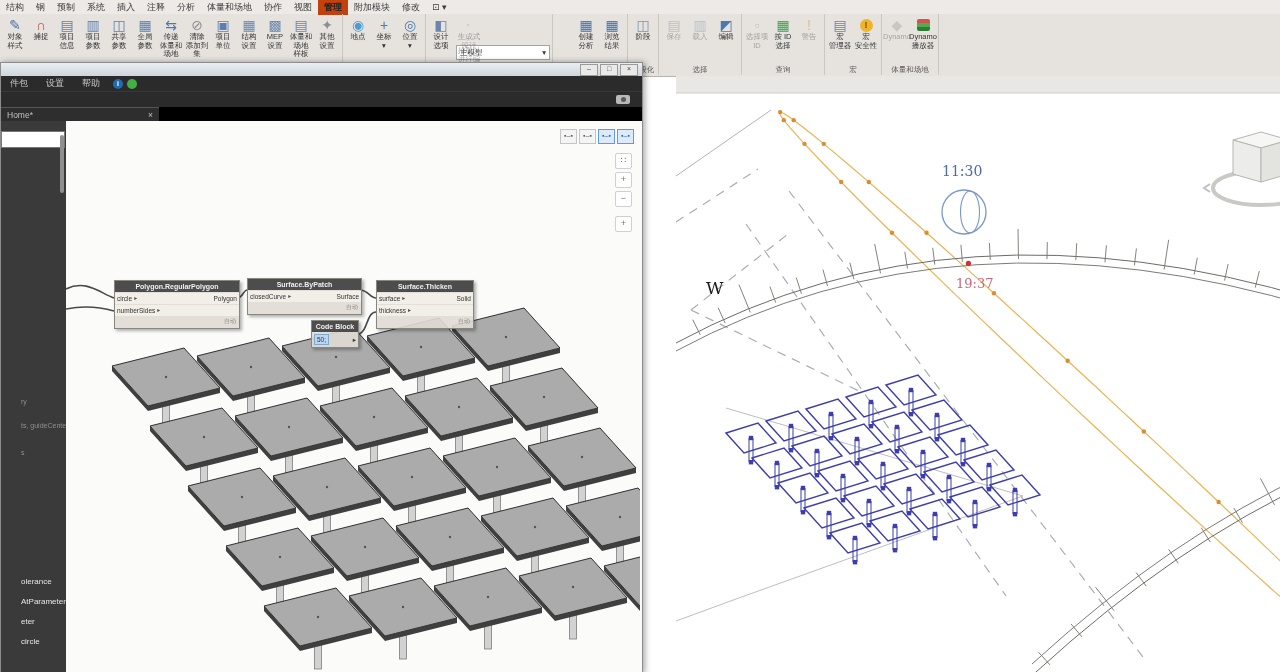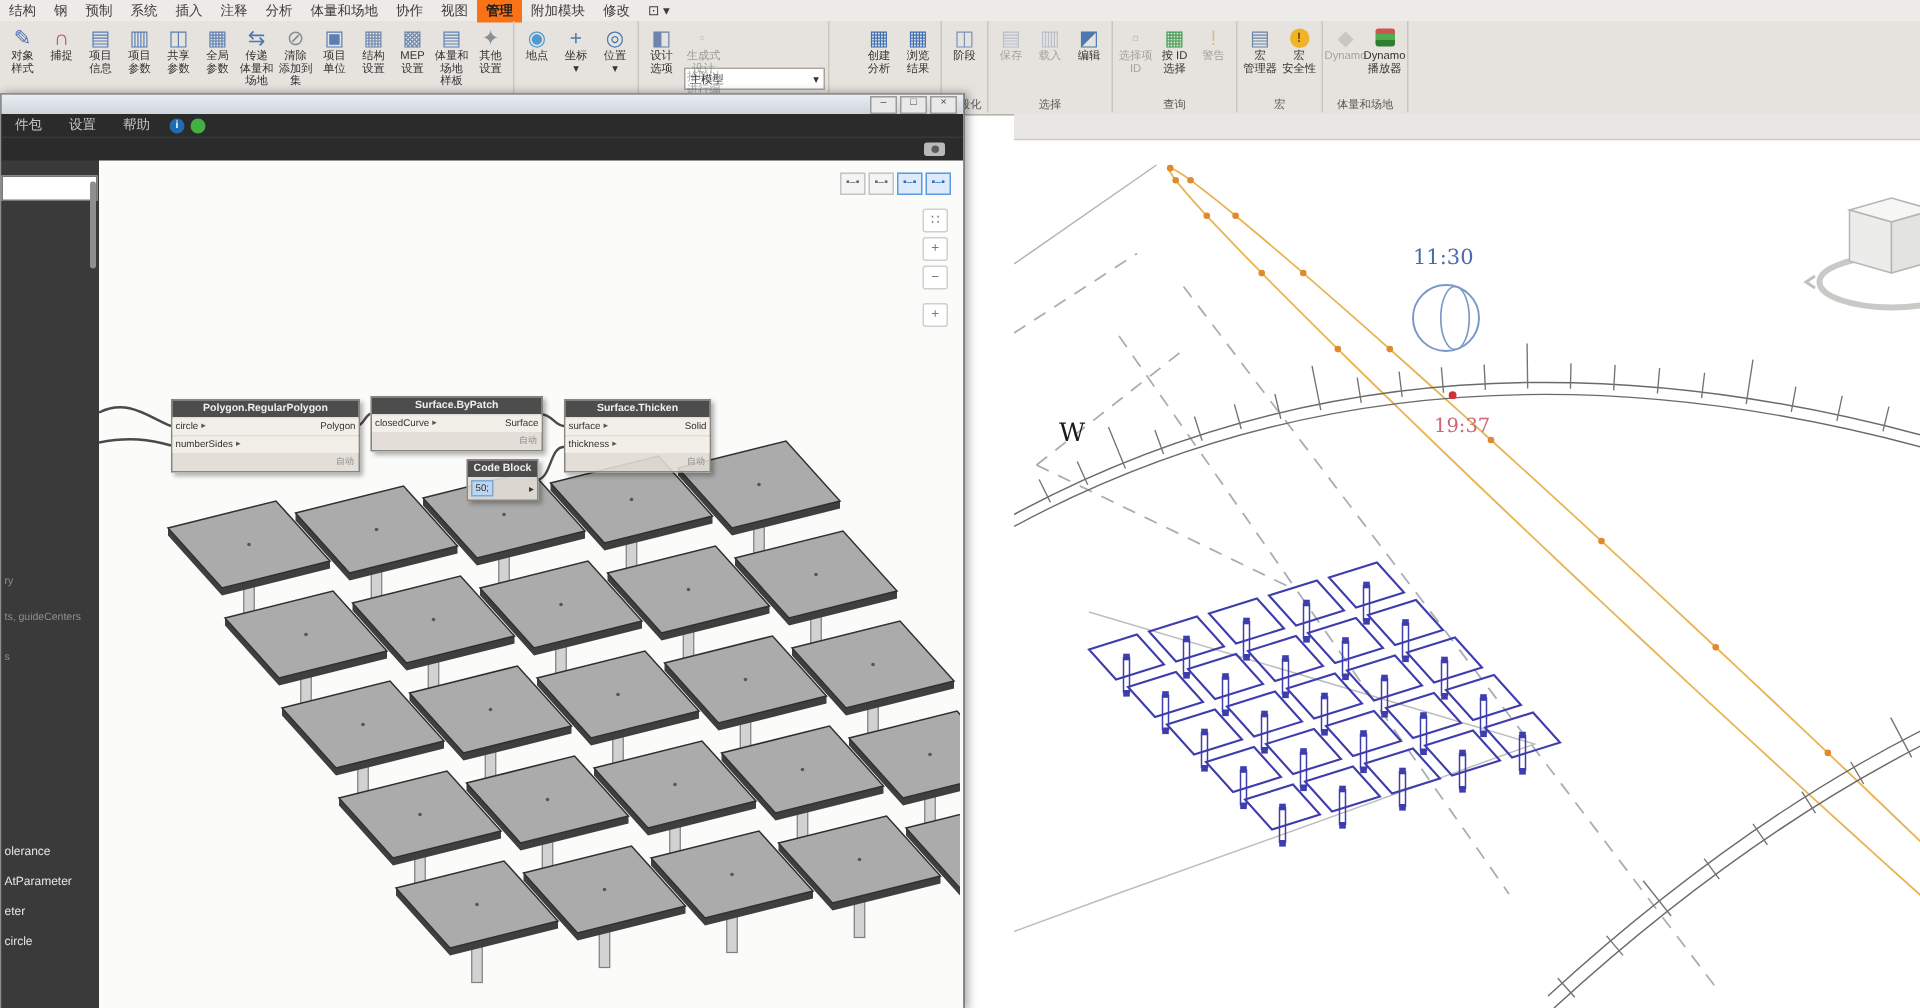--- a/index.html
+++ b/index.html
@@ -2,21 +2,21 @@
 <html><head>
 <meta charset="utf-8">
 <style>
   html,body{margin:0;padding:0}
   body{width:1280px;height:672px;overflow:hidden;position:relative;
        font-family:"Liberation Sans","DejaVu Sans",sans-serif;background:#fff}
   
   #ribbon{position:absolute;left:0;top:0;width:1280px;height:76px;background:#e6e3de;border-bottom:1px solid #b6b2ac}
   #tabs{height:14px;display:flex;align-items:center;background:#edebe7;font-size:9px;color:#3c3c3c;white-space:nowrap}
   .tab{padding:1px 6px;cursor:default}
-  .tab.active{background:#f97316;font-weight:bold;color:#222}
+  .tab.active{background:#c2410c;font-weight:bold;color:#222}
   #groups{display:flex;align-items:stretch;height:61px}
   .rgroup{position:relative;display:flex;align-items:flex-start;padding:1px 2px 11px 2px;border-right:1px solid #cac6c0}
   .rgroup-label{position:absolute;left:0;right:0;bottom:0;height:10px;text-align:center;font-size:7.5px;color:#5a5a5a}
   .rbtn{width:26px;display:flex;flex-direction:column;align-items:center;text-align:center;
         font-size:7.5px;line-height:8.5px;color:#333;padding-top:2px;cursor:default}
   .rbtn .ric{font-size:14px;height:16px;line-height:16px}
   .rbtn.disabled{opacity:.38}
   .ric-warn{width:13px;height:13px;border-radius:50%;background:#f0b429;color:#7a4d00;font-weight:bold;
             font-size:9px;line-height:13px;text-align:center;margin:2px 0 1px}
   .ric-player{width:13px;height:12px;border-radius:2px;margin:2px 0 2px;
@@ -38,21 +38,21 @@
   #dyn-toolbar{height:15px;background:#2b2b2b;border-top:1px solid #383838;display:flex;justify-content:flex-end;align-items:center;padding-right:12px}
   .camicon{width:14px;height:9px;background:#b9b9b9;border-radius:2px;position:relative}
   .camicon::after{content:"";position:absolute;left:5px;top:2px;width:5px;height:5px;border-radius:50%;background:#5a5a5a}
   #dyn-tabbar{height:14px;background:#000;display:flex;align-items:center}
   #dyn-tab{width:146px;height:13px;background:#2e2e2e;border-top:1px solid #555;color:#c0c0c0;font-size:8.5px;
            display:flex;align-items:center;justify-content:space-between;padding:0 6px}
   #dyn-body{flex:1;display:flex;min-height:0}
   #dyn-library{width:65px;background:#3a3a3a;position:relative;flex:none}
   #lib-search{position:absolute;left:0;top:10px;width:58px;height:13px;background:#fff;border:1px solid #777}
   #lib-scroll{position:absolute;right:2px;top:14px;width:4px;height:58px;background:#8f8f8f;border-radius:2px}
-  .lib-item{position:absolute;left:2px;font-size:8px;color:#e6e6e6;white-space:nowrap}
+  .lib-item{position:absolute;left:20px;font-size:8px;color:#e6e6e6;white-space:nowrap}
   .lib-item.dim{color:#8f8f8f;font-size:7px}
   #dyn-canvas{flex:1;position:relative;background:#fbfbfa;overflow:hidden}
   #canvas-svg{position:absolute;left:0;top:0}
   
   .dnode{position:absolute;background:rgba(224,220,212,.9);border:1px solid #88867f;box-shadow:2px 2px 3px rgba(0,0,0,.3);font-size:6.5px;color:#333}
   .dnode-h{background:#4d4d4d;color:#f0f0f0;font-weight:bold;font-size:7px;text-align:center;padding:2px 1px;white-space:nowrap;overflow:hidden}
   .prow{display:flex;justify-content:space-between;background:rgba(243,240,234,.9);margin-top:1px;padding:1px 2px;line-height:9px}
   .pin{display:flex;gap:2px}.pin .arr{color:#555;font-size:6px}
   .pout{margin-left:auto}
   .dbadge{text-align:right;font-size:6px;color:#8a8a8a;padding:1px 3px 2px}
@@ -291,20 +291,26 @@
     </div>
   <div id="dyn-menubar">
       <div class="dmenu">件包</div>
       <div class="dmenu">设置</div>
       <div class="dmenu">帮助</div>
       <div class="mcircle" style="background: rgb(31, 108, 176);">i</div>
       <div class="mcircle" style="background: rgb(68, 176, 68);"></div>
     </div>
   <div id="dyn-toolbar">
     <span class="camicon"></span>
+  </div>
+  <div id="dyn-tabbar">
+    <div id="dyn-tab">
+      <span>Home*</span>
+      <span>×</span>
+    </div>
   </div>
   <div id="dyn-body">
     <div id="dyn-library">
       <input id="lib-search" style="">
       <div id="lib-scroll"></div>
     <div class="lib-item dim" style="top: 277px;">ry</div>
         <div class="lib-item dim" style="top: 301px;">ts, guideCenters</div>
         <div class="lib-item dim" style="top: 328px;">s</div>
         <div class="lib-item" style="top: 456px;">olerance</div>
         <div class="lib-item" style="top: 476px;">AtParameter</div>

